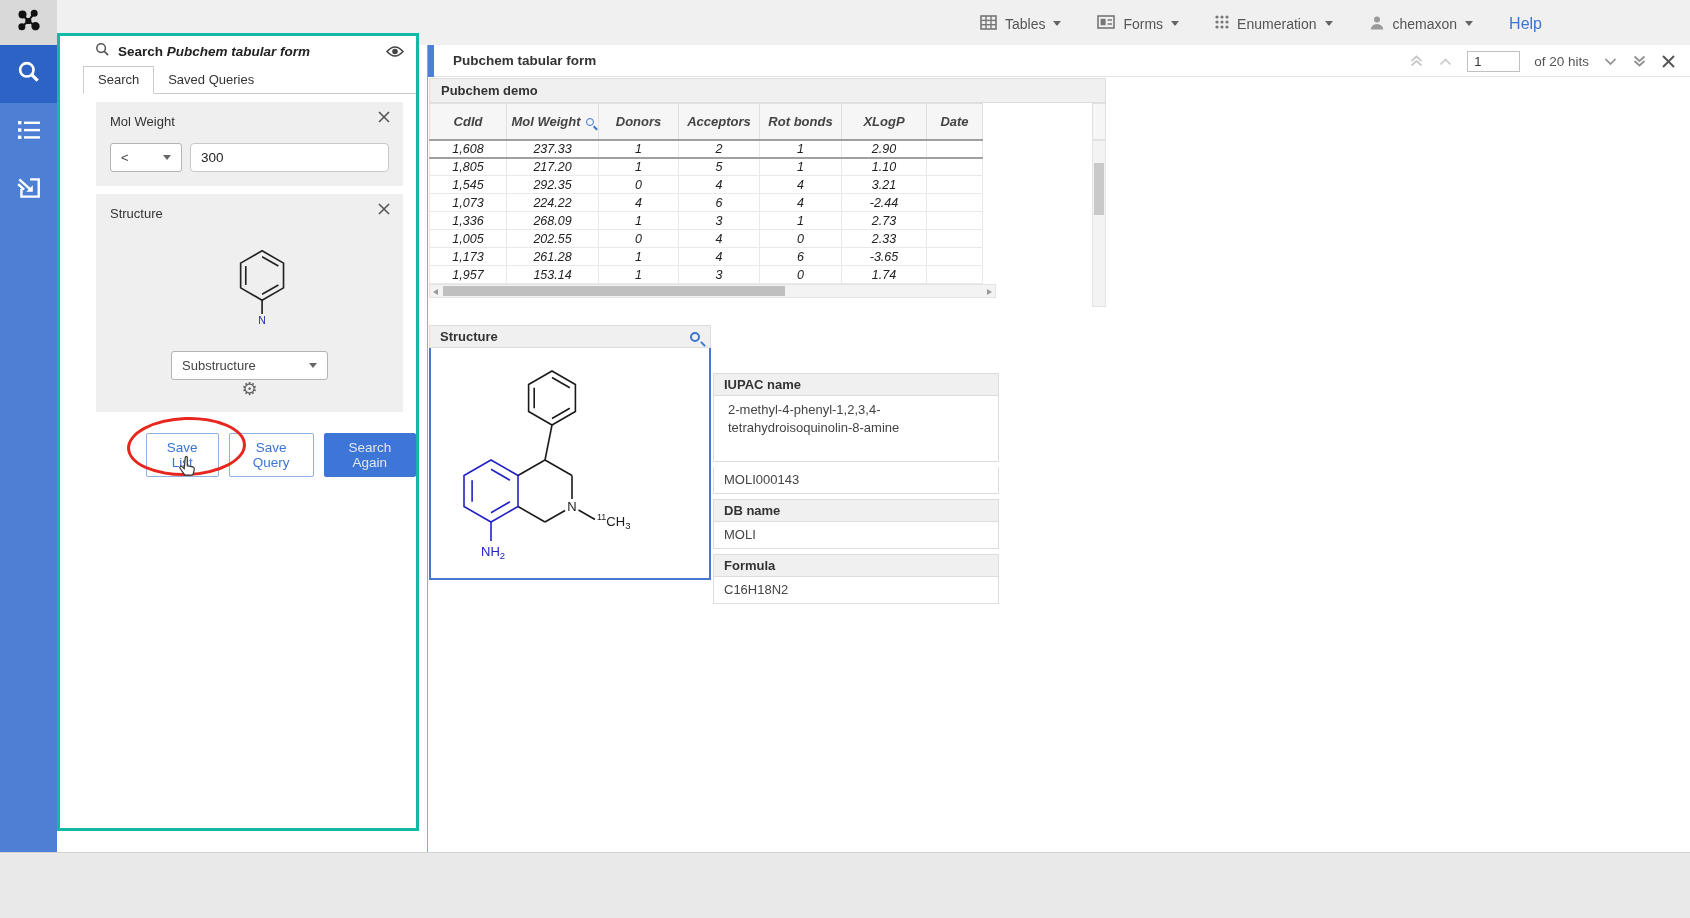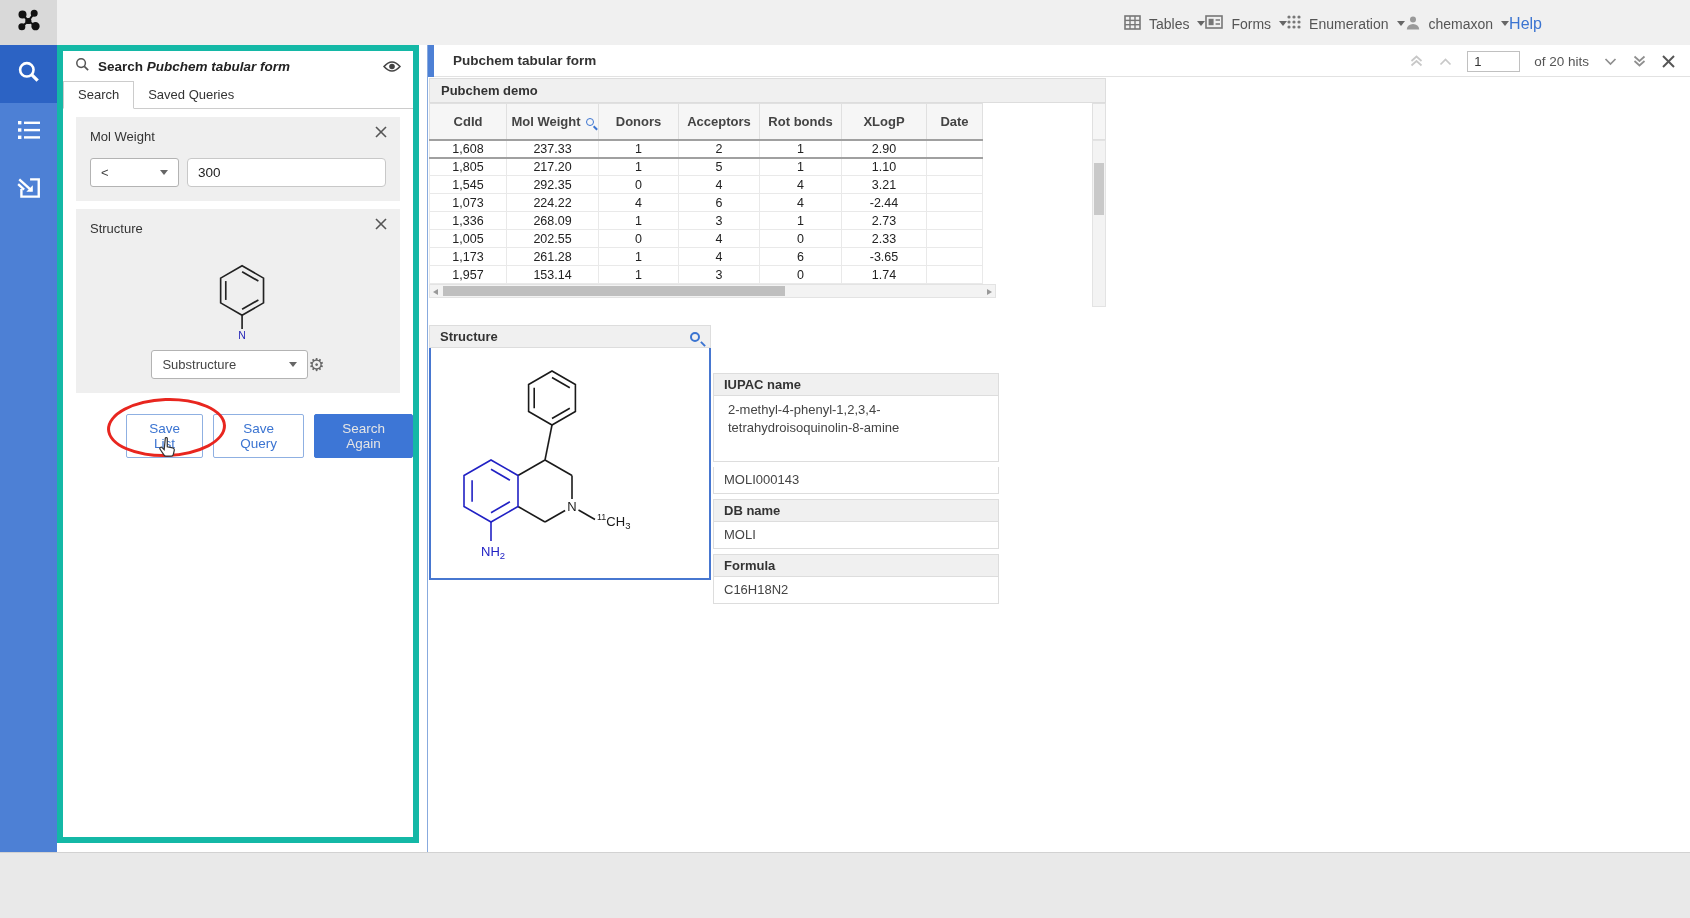--- a/index.html
+++ b/index.html
@@ -5,50 +5,50 @@
   * { margin:0; padding:0; box-sizing:border-box; }
   html,body { width:1690px; height:918px; }
   body { font-family:"Liberation Sans","DejaVu Sans",sans-serif; background:#e9e9e9; position:relative; overflow:hidden; color:#333; }
 
   .workspace { position:absolute; left:0; top:45px; right:0; height:807px; background:#fff; }
   .bottom-strip { position:absolute; left:0; top:852px; right:0; height:66px; background:#e9e9e9; border-top:1px solid #d2d2d2; }
 
   
   .topbar { position:absolute; left:0; top:0; right:0; height:45px; background:#f0f0f0; }
   .logo-tile { position:absolute; left:0; top:0; width:57px; height:45px; background:#d9d9d9; display:flex; align-items:center; justify-content:center; cursor:pointer; }
-  .topbar-menus { position:absolute; right:148px; top:0; height:47px; display:flex; align-items:center; }
+  .topbar-menus { position:absolute; right:148px; top:0; height:47px; display:flex; align-items:center; gap:36px; }
   .menu-item { display:flex; align-items:center; gap:8px; font-size:14px; color:#555; cursor:pointer; }
   .caret { width:0; height:0; border-left:4px solid transparent; border-right:4px solid transparent; border-top:5px solid #666; display:inline-block; }
   .help-link { font-size:16px; color:#3b74d1; cursor:pointer; }
 
   
   .sidebar { position:absolute; left:0; top:45px; width:57px; height:807px; background:#4d80d5; }
   .side-item { width:57px; height:58px; display:flex; align-items:center; justify-content:center; cursor:pointer; }
   .side-item.active { background:#2c63c4; }
 
   
-  .search-panel { position:absolute; left:57px; top:45px; width:362px; height:798px; background:#fff; border:6px solid #14b8a6; }
+  .search-panel { position:absolute; left:57px; top:33px; width:362px; height:798px; background:#fff; border:3px solid #14b8a6;padding-left:23px; }
   .sp-header { height:31px; display:flex; align-items:center; padding:0 12px; gap:8px; }
   .sp-title { font-size:13.5px; color:#222; }
   .sp-title b { font-weight:bold; }
   .sp-title i { font-style:italic; font-weight:bold; }
   .sp-eye { margin-left:auto; cursor:pointer; display:flex; }
   .sp-tabs { height:27px; border-bottom:1px solid #ccc; display:flex; align-items:flex-end; }
   .sp-tab { font-size:13px; color:#333; padding:5px 14px 6px; cursor:pointer; }
   .sp-tab.active { background:#fff; border:1px solid #ccc; border-bottom:1px solid #fff; margin-bottom:-1px; }
   .filter-card { margin:8px 13px 0; background:#efefef; position:relative; padding:12px 14px 14px; }
   .filter-label { font-size:13px; color:#333; }
   .x-btn { position:absolute; right:10px; top:8px; width:16px; height:16px; cursor:pointer; }
   .x-btn svg { display:block; }
   .filter-controls { display:flex; gap:8px; margin-top:14px; }
   .select-box { height:29px; background:#fff; border:1px solid #b3b3b3; border-radius:3px; display:flex; align-items:center; justify-content:space-between; padding:0 10px; font-size:13px; color:#444; cursor:pointer; }
   .op-select { width:113px; }
   .text-input { flex:1; height:29px; border:1px solid #c8c8c8; border-radius:4px; padding:0 10px; font-size:13.5px; color:#222; font-family:inherit; }
   .struct-canvas { margin-top:10px; height:100px; position:relative; }
-  .struct-footer { display:flex; align-items:center; justify-content:center; margin-top:4px; }
+  .struct-footer { display:flex; align-items:center; justify-content:center; margin-top:20px;flex-direction:column; }
   .type-select { width:157px; }
   .gear { font-size:18px; color:#666; cursor:pointer; line-height:1; }
   .gear::before { content:'\2699'; }
   .actions { position:relative; margin:21px 0 0 63px; display:flex; gap:10px; }
   .btn { height:44px; font-size:13.5px; padding:0 13px; border-radius:2px; cursor:pointer; font-family:inherit; }
   .btn-outline { background:#fff; border:1px solid #8fb0e2; color:#3b74d1; }
   .btn-primary { background:#3d76d6; border:1px solid #3d76d6; color:#e5e5e5; }
   .red-ellipse { position:absolute; left:-19px; top:-16px; width:119px; height:59px; border:3px solid #e8261f; border-radius:50%; transform:rotate(-2deg); pointer-events:none; }
   .cursor-hand { position:absolute; left:33px; top:23px; pointer-events:none; }
 
@@ -57,21 +57,21 @@
   .mp-header { position:relative; height:32px; border-bottom:1px solid #e2e2e2; }
   .mp-header::before { content:''; position:absolute; left:0; top:0; width:6px; height:32px; background:#4d80d5; }
   .mp-title { position:absolute; left:25px; top:0; line-height:32px; font-size:13.5px; font-weight:bold; color:#333; }
   .pager { position:absolute; right:14px; top:0; height:32px; display:flex; align-items:center; gap:14px; }
   .pg-ic { cursor:pointer; display:flex; }
   .pager input { width:53px; height:21px; border:1px solid #c0c0c0; font-size:13px; padding:0 6px; color:#333; font-family:inherit; }
   .hits-label { font-size:13.5px; color:#555; }
 
   .grid-block { position:absolute; left:1px; top:33px; width:677px; }
   .grid-title { height:25px; background:#f0f0f0; border:1px solid #ddd; font-size:13px; font-weight:bold; color:#333; line-height:23px; padding-left:11px; }
-  .grid-wrap { position:relative; }
+  .grid-wrap { position:relative;font-style:italic; }
   table.results { border-collapse:collapse; width:553px; table-layout:fixed; }
   table.results th { height:36px; background:#f6f6f6; border:1px solid #e0e0e0; font-size:13px; font-weight:bold; color:#444; }
   table.results td { height:18px; border:1px solid #e9e9e9; font-size:12.5px; color:#222; text-align:center; }
   table.results tr.selected td { border-top:2px solid #a0a0a0; border-bottom:2px solid #a0a0a0; }
   .mag-mini { width:8px; height:8px; border:1.7px solid #3b74d1; border-radius:50%; display:inline-block; position:relative; margin-left:5px; vertical-align:middle; }
   .mag-mini::after { content:''; position:absolute; width:5px; height:1.7px; background:#3b74d1; transform:rotate(45deg); left:6px; top:8px; }
   .vscroll-cap { position:absolute; right:0; top:0; width:14px; height:37px; background:#f6f6f6; border:1px solid #e0e0e0; }
   .vscroll { position:absolute; right:0; top:37px; width:14px; height:167px; background:#f3f3f3; border:1px solid #e3e3e3; cursor:pointer; }
   .vthumb { position:absolute; left:1px; top:22px; width:10px; height:52px; background:#c9c9c9; }
   .hscroll { position:relative; width:567px; height:14px; background:#f3f3f3; border:1px solid #e3e3e3; cursor:pointer; }

